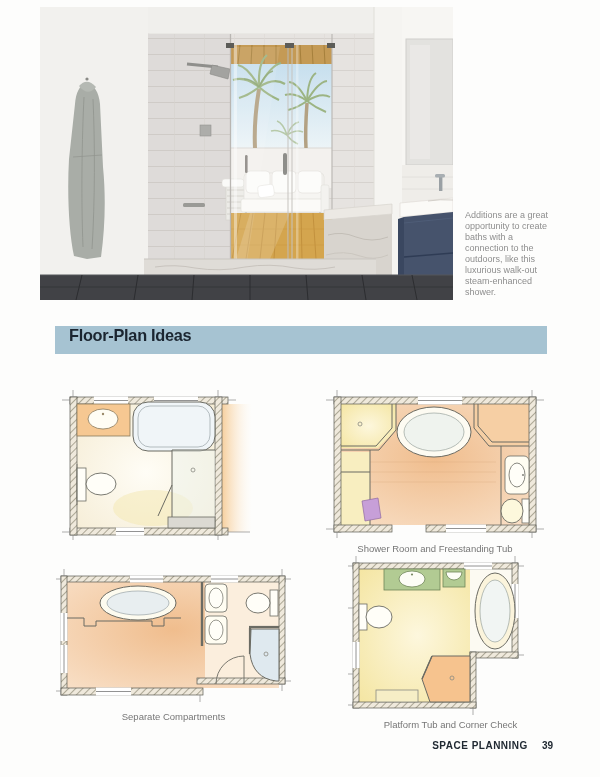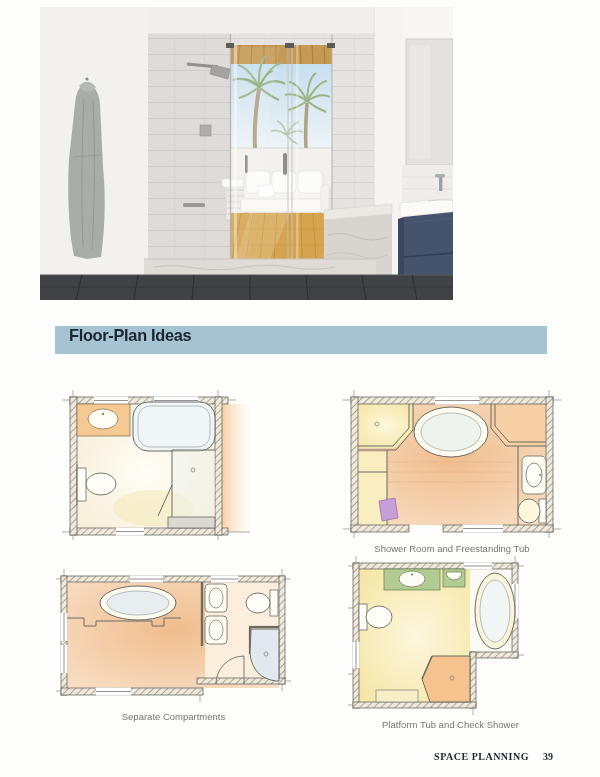--- a/index.html
+++ b/index.html
@@ -15,26 +15,26 @@
   #banner{left:55px;top:326px;width:492px;height:28px;background:#a6c3d2;
           display:flex;align-items:flex-start;}
   #banner-title{margin-left:14px;font-size:17px;font-weight:bold;letter-spacing:-0.3px;
                 color:#1b2530;transform:scaleX(.96);transform-origin:left center;}
   
   #intro{left:70px;top:364px;font-size:9.5px;line-height:12px;color:#4d4d4d;}
   
   .plan-fig{position:absolute;}
   .plan-caption{margin-top:3px;text-align:center;font-size:9.5px;color:#767676;}
   #fig1{left:58px;top:388px;width:200px;}
-  #fig2{left:343px;top:388px;width:218px;}
+  #fig2{left:326px;top:388px;width:218px;}
   #fig3{left:56px;top:566px;width:235px;}
   #fig4{left:348px;top:556px;width:205px;}
   
-  #footer{right:47px;top:740px;font-family:Liberation Serif, serif;font-weight:bold;
-          font-size:10px;letter-spacing:.5px;color:#212a33;margin-top:11px;}
+  #footer{right:47px;top:740px;font-family:Liberation Sans, sans-serif;font-weight:bold;
+          font-size:10px;letter-spacing:.5px;color:#212a33;}
   #footer .pgnum{margin-left:14px;letter-spacing:0;}
   svg{display:block;}
 </style>
 </head>
 <body>
 
 <svg width="0" height="0" style="position:absolute" aria-hidden="true">
   <defs>
     <pattern id="hatch" width="5" height="5" patternUnits="userSpaceOnUse" patternTransform="rotate(45)">
       <rect width="5" height="5" fill="#efe9dc"></rect>
@@ -260,20 +260,21 @@
             <line x1="210" y1="268" x2="210" y2="293"></line>
           <line x1="266" y1="268" x2="268" y2="293"></line>
             <line x1="322" y1="268" x2="326" y2="293"></line>
           <line x1="372" y1="268" x2="377" y2="293"></line>
         </g>
         <line x1="0" y1="280" x2="413" y2="280" stroke="#2c2d30" stroke-width=".8" opacity=".7"></line>
       </g>
     </svg>
   </div>
 
+  <div class="abs" id="photo-caption">Additions are a great opportunity to create baths with a connection to the outdoors, like this luxurious walk-out steam-enhanced shower.</div>
 
   <div class="abs" id="banner">
     <span id="banner-title">Floor-Plan Ideas</span>
   </div>
 
 
   <figure class="plan-fig" id="fig1" style="margin:0">
     <svg viewBox="0 0 200 152" width="200" height="152">
       <rect x="164" y="16" width="30" height="128" fill="url(#g-band)"></rect>
       <rect x="19" y="16" width="138" height="124" fill="url(#g-cream)"></rect>
@@ -532,20 +533,20 @@
       </g>
 
       <g>
         <polygon points="84,100 122,100 122,146 82,146 74,123" fill="#f6c38e" stroke="#6b6b63" stroke-width="1"></polygon>
         <line x1="84" y1="100" x2="74" y2="123" stroke="#6b6b63" stroke-width="1.4"></line>
         <circle cx="104" cy="122" r="2" fill="none" stroke="#8a8a82" stroke-width=".8"></circle>
       </g>
 
       <rect x="28" y="134" width="42" height="12" fill="#f6eec6" stroke="#8a8a82" stroke-width=".8"></rect>
     </svg>
-    <figcaption class="plan-caption">Platform Tub and Check Shower</figcaption>
+    <figcaption class="plan-caption">Platform Tub and Corner Check</figcaption>
   </figure>
 
   <div class="abs" id="footer">
     <span>SPACE PLANNING</span><span class="pgnum">39</span>
   </div>
 
 </div>
 
 </body></html>

